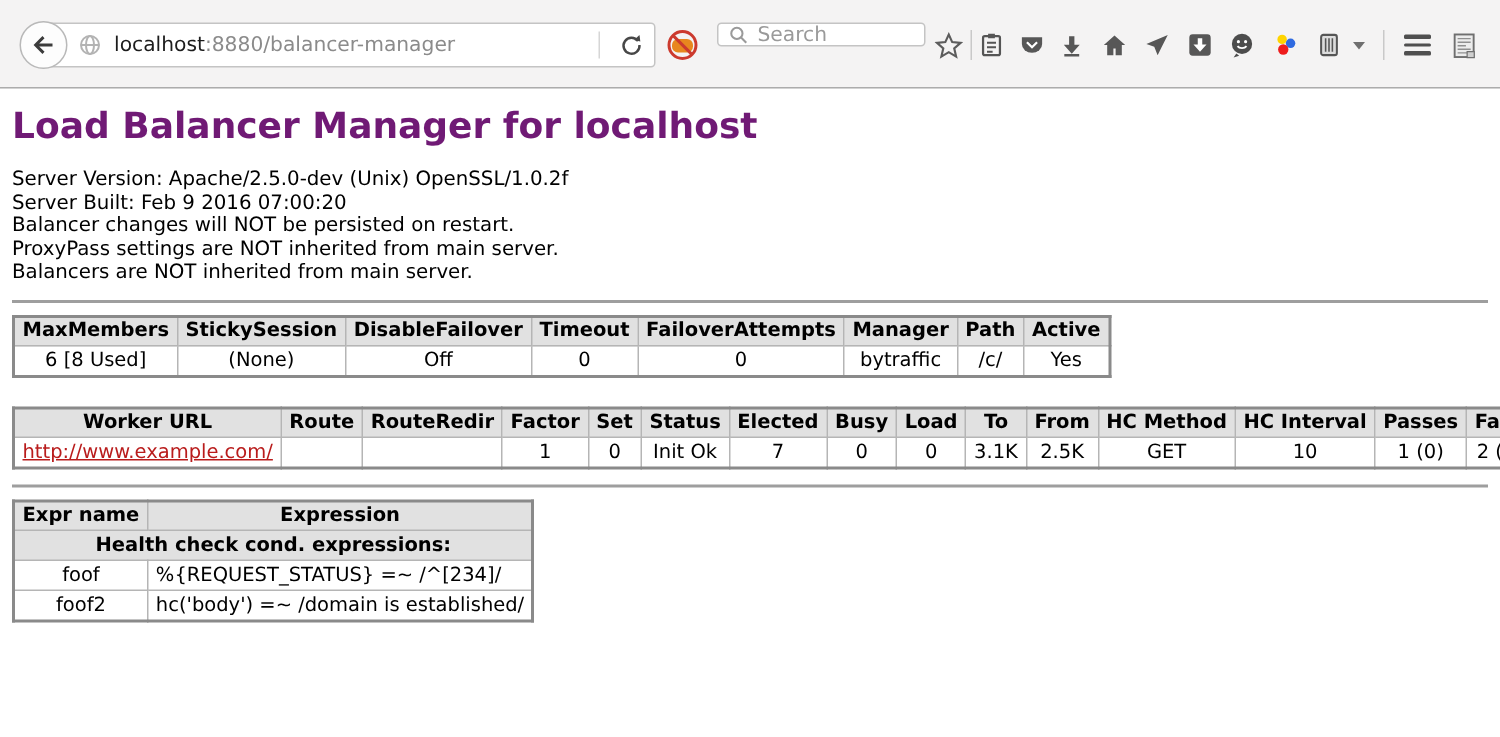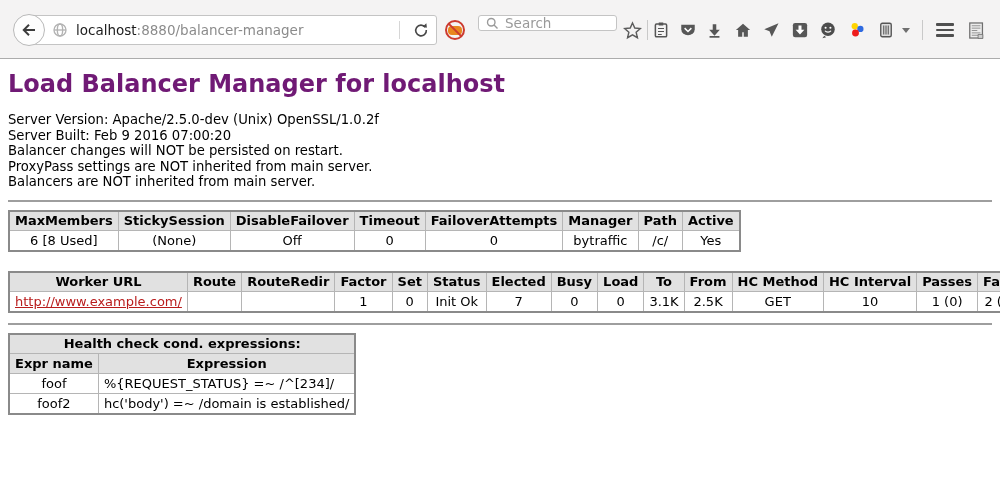--- a/index.html
+++ b/index.html
@@ -295,27 +295,27 @@
 
       </tr>
     </tbody>
       </table>
 
     <hr>
 
     <table class="tbl-health">
       <tbody>
           <tr>
-        <th class="span" colspan="2">Health check cond. expressions:</th>
-      </tr>
-      <tr>
         <th style="width:80px">Expr name</th>
         <th style="width:228px">Expression</th>
       </tr>
       <tr>
+        <th class="span" colspan="2">Health check cond. expressions:</th>
+      </tr>
+      <tr>
         <td>foof</td>
         <td class="left">%{REQUEST_STATUS} =~ /^[234]/</td>
       </tr>
       <tr>
         <td>foof2</td>
         <td class="left">hc('body') =~ /domain is established/</td>
       </tr>
     </tbody>
       </table>
 

